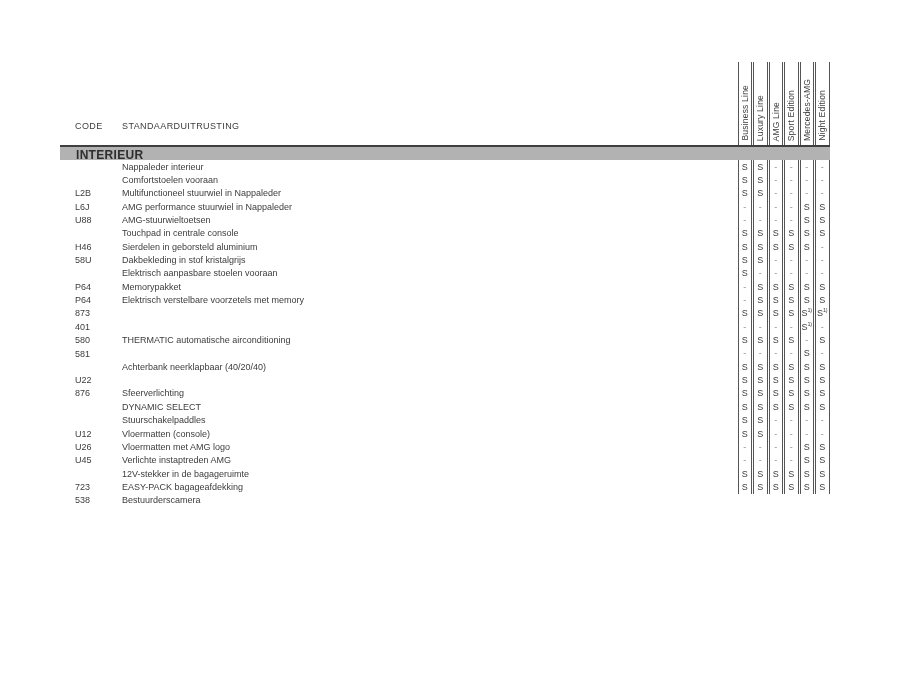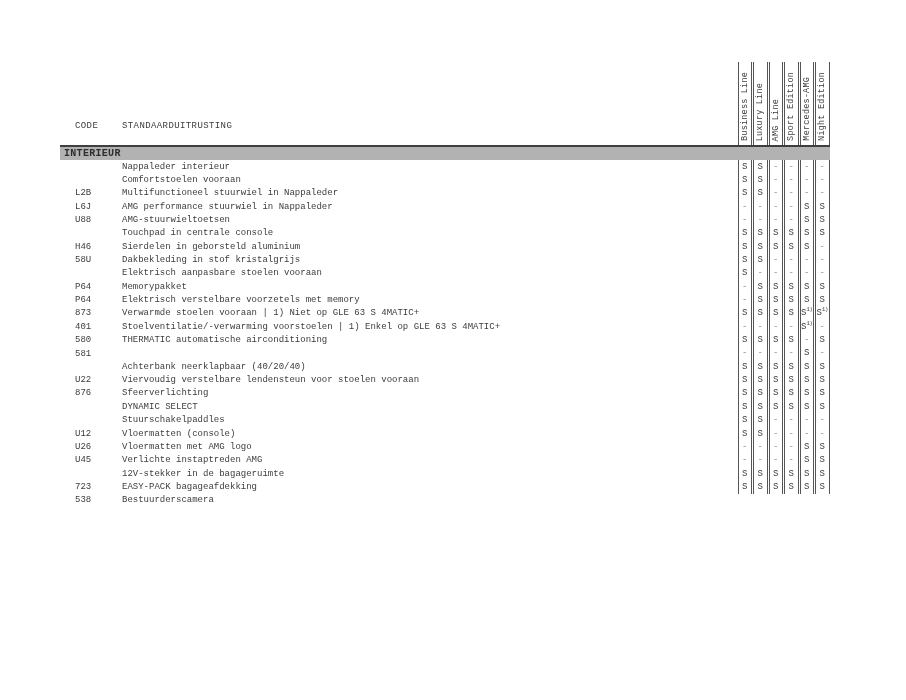--- a/index.html
+++ b/index.html
@@ -1,39 +1,39 @@
 <!DOCTYPE html>
 <html><head>
 <meta charset="utf-8">
 <style>
   html,body{margin:0;padding:0;background:#ffffff;}
   .page{
     position:relative;
     width:840px;height:700px;
     background:#ffffff;
-    font-family:Liberation Mono, monospace;
+    font-family:Liberation Sans, sans-serif;
     color:#3c3c3c;
     overflow:hidden;
   }
   .hdr-label{
     position:absolute;top:121px;
     font-size:9px;letter-spacing:.4px;color:#3c3c3c;
     white-space:nowrap;
   }
   .top-rule{
     position:absolute;left:60px;top:145px;width:770px;height:2px;
     background:#3f3f3f;
   }
   .section-bar{
     position:absolute;left:60px;top:147px;width:770px;height:13px;
     background:#b2b2b2;
   }
   .section-title{
-    position:absolute;left:64px;top:148px;
-    font-size:10px;font-weight:bold;color:#2e2e2e;letter-spacing:.3px;
+    position:absolute;left:76px;top:148px;
+    font-size:12px;font-weight:bold;color:#2e2e2e;letter-spacing:.3px;
   }
   .col-box{
     position:absolute;top:62px;height:432px;width:12.5px;
     border-left:1px solid #555;border-right:1px solid #555;
   }
   .rot-label{
     position:absolute;top:62px;height:79px;width:15.5px;
   }
   .rot-label span{
     position:absolute;bottom:0;left:50%;
@@ -201,31 +201,29 @@
         <span class="row-label">Elektrisch verstelbare voorzetels met memory</span>
       </div>
       <div class="value-cell dash" style="left: 737px; top: 294px;">-</div>
       <div class="value-cell" style="left: 752.5px; top: 294px;">S</div>
       <div class="value-cell" style="left: 768px; top: 294px;">S</div>
       <div class="value-cell" style="left: 783.5px; top: 294px;">S</div>
       <div class="value-cell" style="left: 799px; top: 294px;">S</div>
       <div class="value-cell" style="left: 814.5px; top: 294px;">S</div>
       <div class="table-row" style="top: 307.35px;">
         <span class="row-code">873</span>
-        <span class="row-label">Verwarmde stoelen vooraan  |  1) Niet op GLE 63 S 4MATIC+</span>
       </div>
       <div class="value-cell" style="left: 737px; top: 307.35px;">S</div>
       <div class="value-cell" style="left: 752.5px; top: 307.35px;">S</div>
       <div class="value-cell" style="left: 768px; top: 307.35px;">S</div>
       <div class="value-cell" style="left: 783.5px; top: 307.35px;">S</div>
       <div class="value-cell" style="left: 799px; top: 307.35px;">S<sup>1)</sup></div>
       <div class="value-cell" style="left: 814.5px; top: 307.35px;">S<sup>1)</sup></div>
       <div class="table-row" style="top: 320.7px;">
         <span class="row-code">401</span>
-        <span class="row-label">Stoelventilatie/-verwarming voorstoelen  |  1) Enkel op GLE 63 S 4MATIC+</span>
       </div>
       <div class="value-cell dash" style="left: 737px; top: 320.7px;">-</div>
       <div class="value-cell dash" style="left: 752.5px; top: 320.7px;">-</div>
       <div class="value-cell dash" style="left: 768px; top: 320.7px;">-</div>
       <div class="value-cell dash" style="left: 783.5px; top: 320.7px;">-</div>
       <div class="value-cell" style="left: 799px; top: 320.7px;">S<sup>1)</sup></div>
       <div class="value-cell dash" style="left: 814.5px; top: 320.7px;">-</div>
       <div class="table-row" style="top: 334.05px;">
         <span class="row-code">580</span>
         <span class="row-label">THERMATIC automatische airconditioning</span>
@@ -250,21 +248,20 @@
         <span class="row-label">Achterbank neerklapbaar (40/20/40)</span>
       </div>
       <div class="value-cell" style="left: 737px; top: 360.75px;">S</div>
       <div class="value-cell" style="left: 752.5px; top: 360.75px;">S</div>
       <div class="value-cell" style="left: 768px; top: 360.75px;">S</div>
       <div class="value-cell" style="left: 783.5px; top: 360.75px;">S</div>
       <div class="value-cell" style="left: 799px; top: 360.75px;">S</div>
       <div class="value-cell" style="left: 814.5px; top: 360.75px;">S</div>
       <div class="table-row" style="top: 374.1px;">
         <span class="row-code">U22</span>
-        <span class="row-label">Viervoudig verstelbare lendensteun voor stoelen vooraan</span>
       </div>
       <div class="value-cell" style="left: 737px; top: 374.1px;">S</div>
       <div class="value-cell" style="left: 752.5px; top: 374.1px;">S</div>
       <div class="value-cell" style="left: 768px; top: 374.1px;">S</div>
       <div class="value-cell" style="left: 783.5px; top: 374.1px;">S</div>
       <div class="value-cell" style="left: 799px; top: 374.1px;">S</div>
       <div class="value-cell" style="left: 814.5px; top: 374.1px;">S</div>
       <div class="table-row" style="top: 387.45px;">
         <span class="row-code">876</span>
         <span class="row-label">Sfeerverlichting</span>

